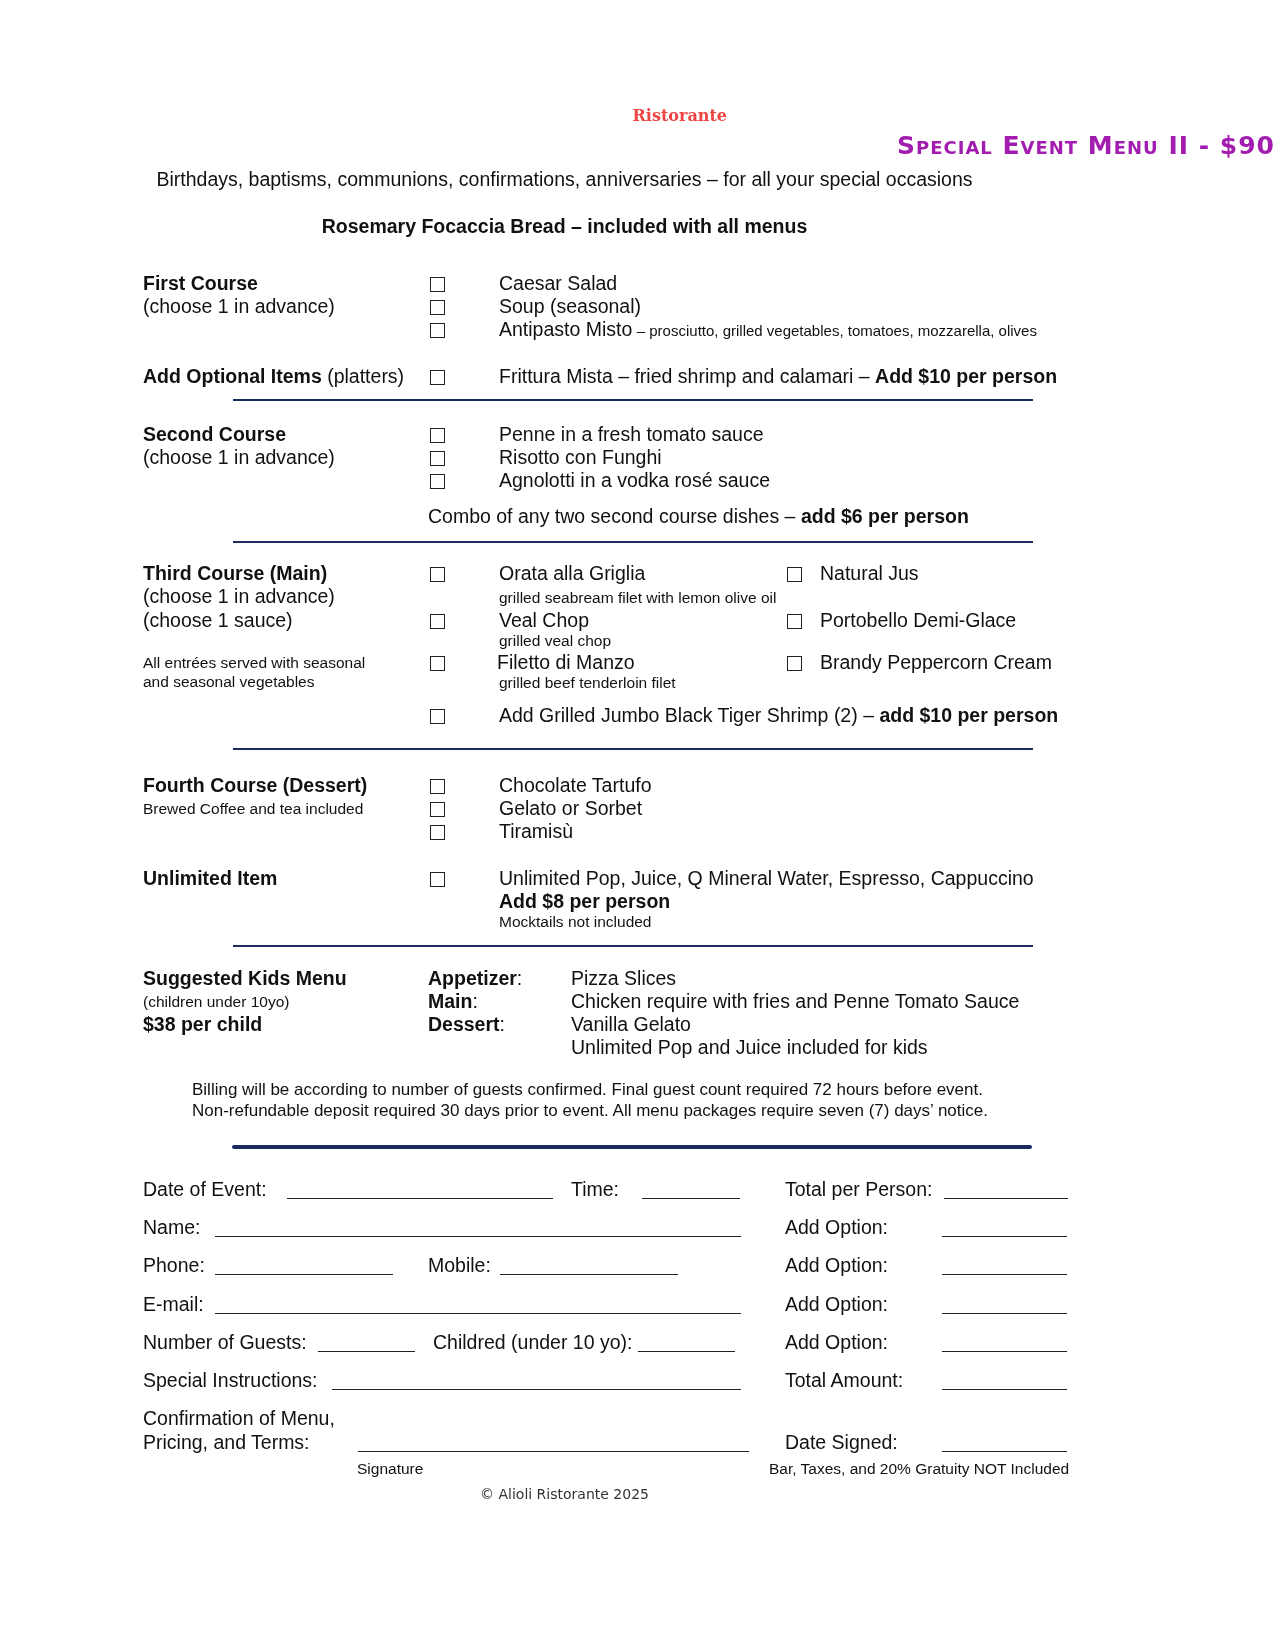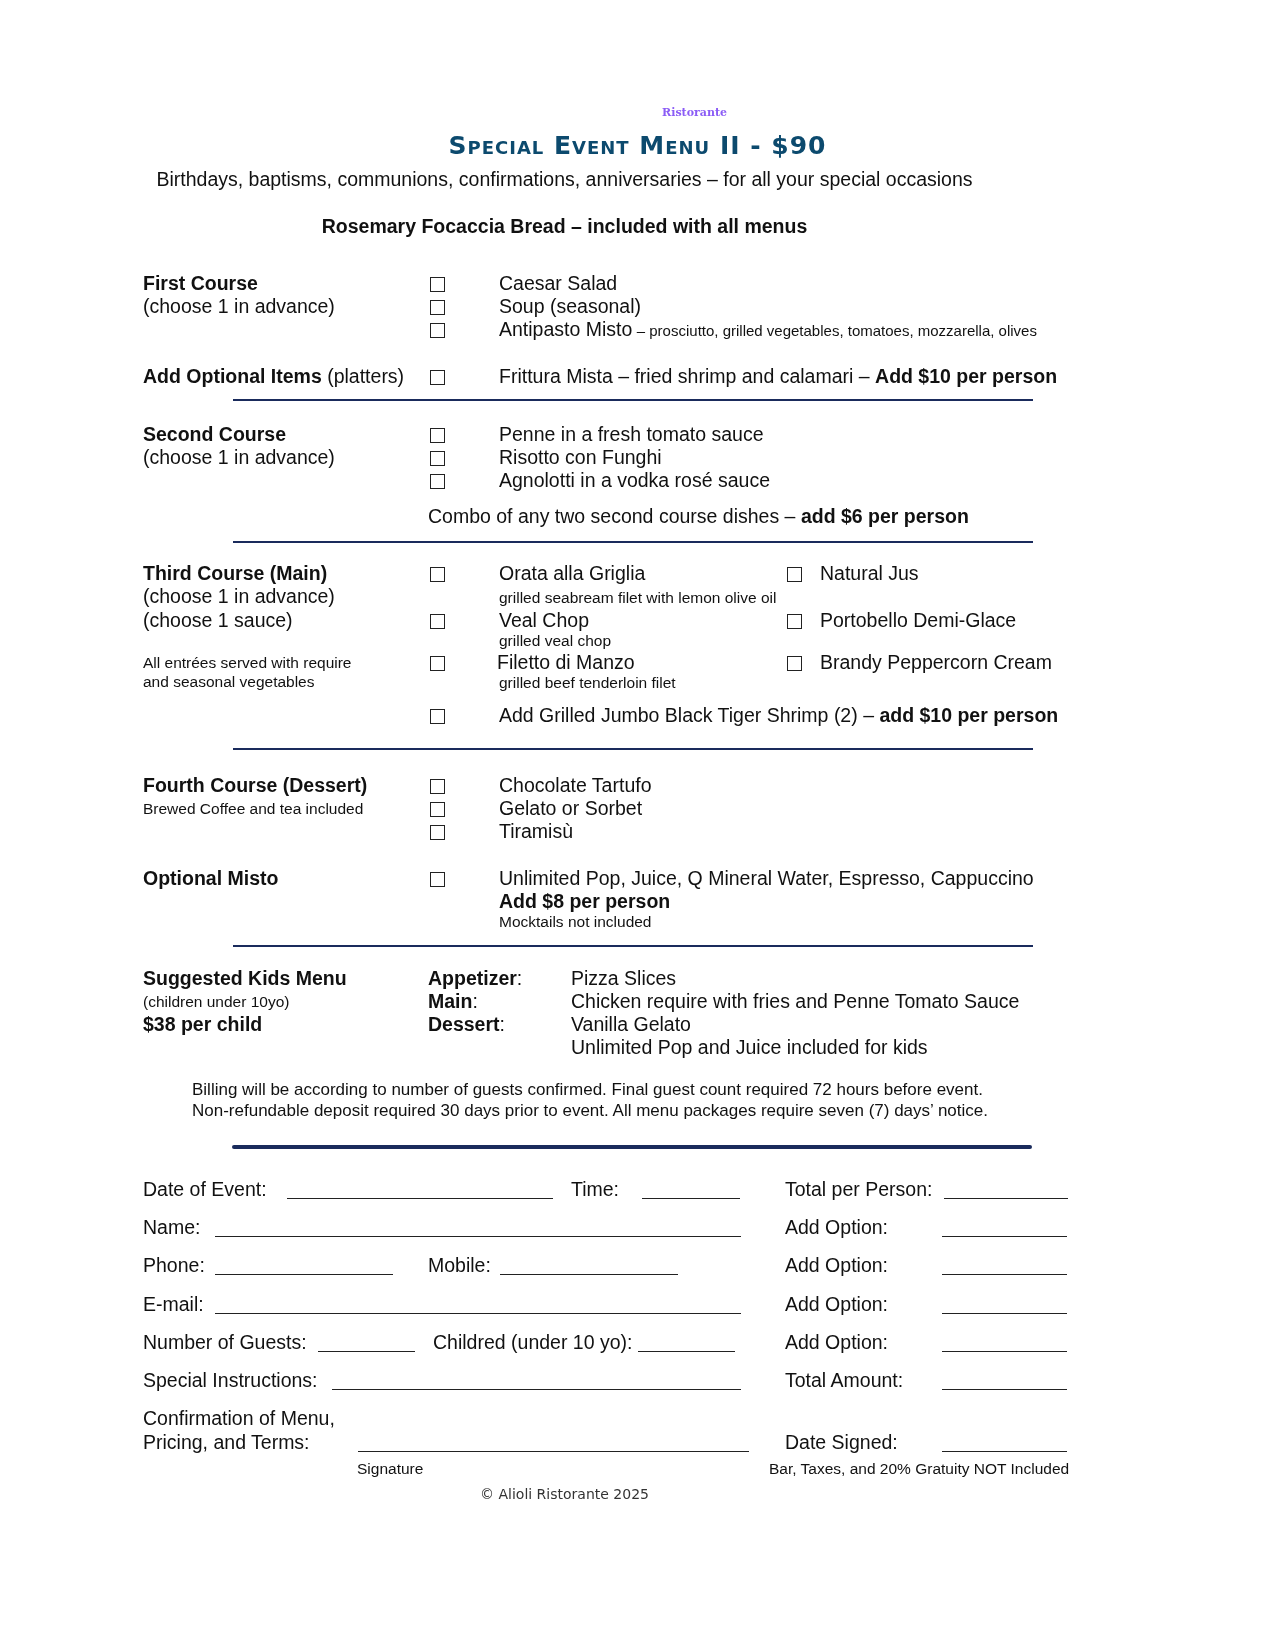--- a/index.html
+++ b/index.html
@@ -4,24 +4,24 @@
 <style>
   html, body { margin:0; padding:0; background:#ffffff; }
   body { width:1275px; height:1650px; position:relative; overflow:hidden;
          font-family:"Liberation Sans", sans-serif; color:#111; }
   .abs { position:absolute; white-space:nowrap; }
   .logo { position:absolute; left:545px; top:36px; width:190px; height:90px; }
   .logo-script { position:absolute; left:0; top:0; width:190px; text-align:center;
                  font-family:"DejaVu Serif", serif; font-style:italic; font-size:58px;
                  font-weight:bold; letter-spacing:-2px; line-height:70px; color:#111; }
   .logo-sub { position:absolute; left:0; top:70px; width:190px; text-align:right;
-              font-family:"DejaVu Serif", serif; font-weight:bold; font-size:11px; color:#8b5cf6; padding-right:8px; box-sizing:border-box;}
-  .title { position:absolute; left:0; width:1275px; top:131px; text-align:center;
+              font-family:"DejaVu Serif", serif; font-weight:bold; font-size:16px; color:#ef4444; padding-right:8px; box-sizing:border-box;}
+  .title { position:absolute; left:0; width:1275px; top:131px; text-align:right;
            font-family:"DejaVu Sans", sans-serif; font-weight:bold; font-variant:small-caps;
-           font-size:25px; color:#0c4a6e; letter-spacing:1px; }
+           font-size:25px; color:#a21caf; letter-spacing:1px; }
   .center { position:absolute; left:0; width:1129px; text-align:center; }
   .t19 { font-size:19.5px; }
   .t15 { font-size:15.5px; }
   .b { font-weight:bold; }
   .cb { position:absolute; width:15px; height:15px; border:1.5px solid #222; background:#fff; box-sizing:border-box; }
   .rule { position:absolute; left:233px; width:800px; height:2px; background:#1a2b5c; }
   .rule.thick { height:4px; border-radius:2px; left:232px; }
   .blank { display:inline-block; border-bottom:1.5px solid #222; height:18px; vertical-align:baseline; }
 </style>
 </head>
@@ -68,21 +68,21 @@
 <div class="abs t19" style="left:499px;top:469px;">Agnolotti in a vodka rosé sauce</div>
 <div class="abs t19" style="left:428px;top:505px;">
   <span>Combo of any two second course dishes – </span><span class="b">add $6 per person</span>
 </div>
 
 <div class="rule" style="top:541px;"></div>
 
 <div class="abs t19 b" style="left:143px;top:562px;">Third Course (Main)</div>
 <div class="abs t19" style="left:143px;top:585px;">(choose 1 in advance)</div>
 <div class="abs t19" style="left:143px;top:609px;">(choose 1 sauce)</div>
-<div class="abs t15" style="left:143px;top:654px;">All entrées served with require</div>
+<div class="abs t15" style="left:143px;top:654px;">All entrées served with seasonal</div>
 <div class="abs t15" style="left:143px;top:673px;">and seasonal vegetables</div>
 
 <div class="cb" style="left:430px;top:567px;"></div>
 <div class="abs t19" style="left:499px;top:562px;">Orata alla Griglia</div>
 <div class="abs t15" style="left:499px;top:589px;">grilled seabream filet with lemon olive oil</div>
 <div class="cb" style="left:430px;top:614px;"></div>
 <div class="abs t19" style="left:499px;top:609px;">Veal Chop</div>
 <div class="abs t15" style="left:499px;top:632px;">grilled veal chop</div>
 <div class="cb" style="left:430px;top:656px;"></div>
 <div class="abs t19" style="left:497px;top:651px;">Filetto di Manzo</div>
@@ -104,21 +104,21 @@
 
 <div class="abs t19 b" style="left:143px;top:774px;">Fourth Course (Dessert)</div>
 <div class="abs t15" style="left:143px;top:800px;">Brewed Coffee and tea included</div>
 <div class="cb" style="left:430px;top:779px;"></div>
 <div class="abs t19" style="left:499px;top:774px;">Chocolate Tartufo</div>
 <div class="cb" style="left:430px;top:802px;"></div>
 <div class="abs t19" style="left:499px;top:797px;">Gelato or Sorbet</div>
 <div class="cb" style="left:430px;top:825px;"></div>
 <div class="abs t19" style="left:499px;top:820px;">Tiramisù</div>
 
-<div class="abs t19 b" style="left:143px;top:867px;">Optional Misto</div>
+<div class="abs t19 b" style="left:143px;top:867px;">Unlimited Item</div>
 <div class="cb" style="left:430px;top:872px;"></div>
 <div class="abs t19" style="left:499px;top:867px;">Unlimited Pop, Juice, Q Mineral Water, Espresso, Cappuccino</div>
 <div class="abs t19 b" style="left:499px;top:890px;">Add $8 per person</div>
 <div class="abs t15" style="left:499px;top:913px;">Mocktails not included</div>
 
 <div class="rule" style="top:945px;"></div>
 
 <div class="abs t19 b" style="left:143px;top:967px;">Suggested Kids Menu</div>
 <div class="abs t15" style="left:143px;top:993px;">(children under 10yo)</div>
 <div class="abs t19 b" style="left:143px;top:1013px;">$38 per child</div>

